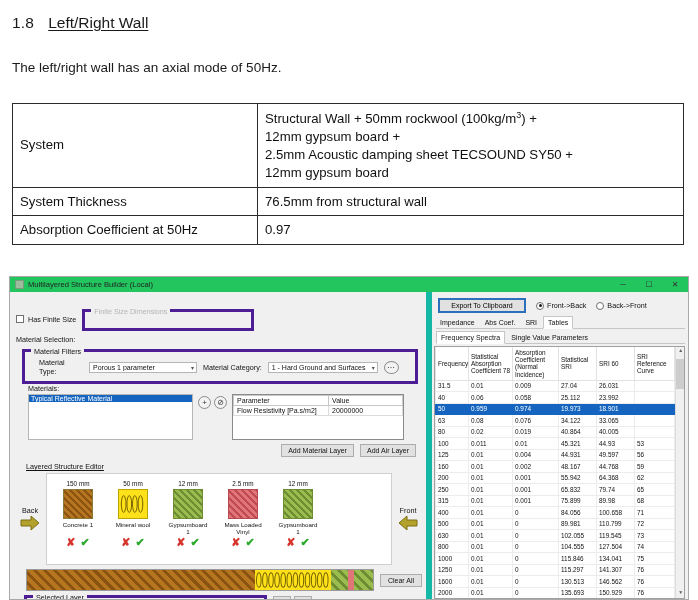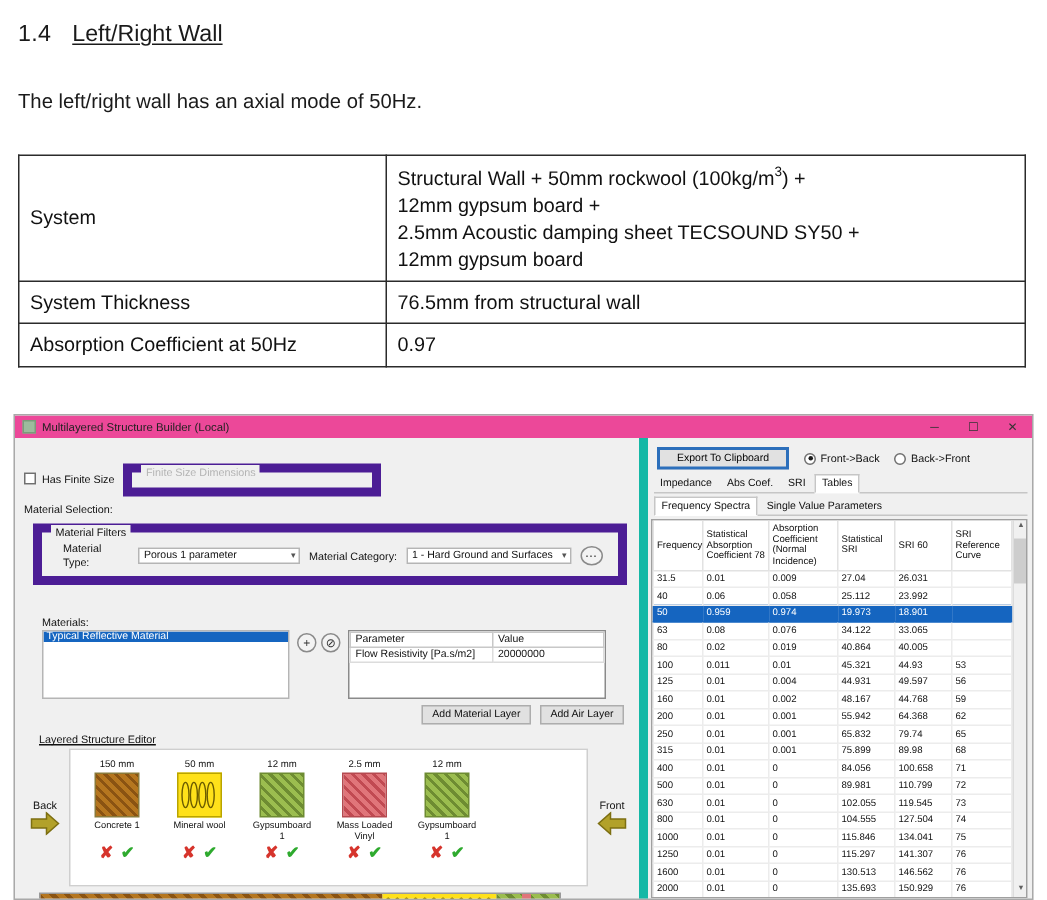--- a/index.html
+++ b/index.html
@@ -24,21 +24,21 @@
   table.spec td.v { }
   .cell-sys { line-height:1.42; padding-top:9px; padding-bottom:9px; }
   sup { font-size:9px; vertical-align:super; }
 
   
   .app {
     position:absolute; left:9px; top:276px; width:680px; height:324px;
     background:#f0f0f0; border:1px solid #a9a9a9;
     font-size:8px; color:#111; overflow:hidden;
   }
-  .titlebar { height:15px; background:#ec4899; display:flex; align-items:center; padding:0 2px; }
+  .titlebar { height:15px; background:#22c55e; display:flex; align-items:center; padding:0 2px; }
   .titlebar .ico { width:9px; height:9px; background:#9dbb9d; border:1px solid #7a9b7a; margin:0 4px 0 3px; }
   .titlebar .ttl { font-size:7.6px; color:#222; }
   .wbtns { position:absolute; right:0; top:0; display:flex; }
   .wbtn { width:26px; height:15px; display:flex; align-items:center; justify-content:center; font-size:8px; color:#333; }
 
   .body { display:flex; height:309px; }
   .left { width:418px; position:relative; padding:3px 4px 0 6px; }
   .right { width:262px; position:relative; padding:2px 3px 0 2px; border-left:6px solid #14b8a6; }
 
   
@@ -47,21 +47,21 @@
   .w-name { width:78px; padding-left:12px; }
   input.txt, .combo {
     height:11px; border:1px solid #b5b5b5; background:#fff;
     font-size:7px; font-family:"Liberation Sans", sans-serif;
     padding:0 3px; color:#111; outline:none;
   }
   .combo { display:flex; align-items:center; justify-content:space-between; padding-right:2px; }
   .combo .cv { overflow:hidden; white-space:nowrap; }
   .chev { font-size:6px; color:#555; }
 
-  .grp { border:6px solid #4c1d95; position:relative; margin-top:2px; }
+  .grp { border:3px solid #4c1d95; position:relative; margin-top:2px; }
   .grp > .cap { position:absolute; top:-5px; left:6px; background:#f0f0f0; padding:0 3px; font-size:7.2px; }
 
   .chk { width:8px; height:8px; border:1px solid #707070; background:#fff; display:inline-block; margin-right:4px; }
   .radio { width:8px; height:8px; border:1px solid #707070; border-radius:50%; background:#fff; display:inline-block; margin-right:3px; position:relative; vertical-align:-1px;}
   .radio.on::after { content:""; position:absolute; left:1.5px; top:1.5px; width:3px; height:3px; border-radius:50%; background:#1a1a1a; }
 
   .dim { color:#b4b4b4; }
   .spin { height:11px; border:1px solid #cdcdcd; background:#f5f5f5; width:46px; display:flex; align-items:center; justify-content:space-between; font-size:7px; color:#b0b0b0; padding:0 2px; }
   .spin .arrows { display:flex; flex-direction:column; font-size:4px; line-height:4px; color:#999; }
 
@@ -108,21 +108,21 @@
   .sbar { width:9px; background:#f0f0f0; border-left:1px solid #dcdcdc; position:relative; }
   .sbar .thumb { position:absolute; left:0; top:12px; width:9px; height:30px; background:#cdcdcd; }
   .sbar .up, .sbar .dn { position:absolute; left:0; width:9px; height:9px; background:#f0f0f0; font-size:5px; text-align:center; color:#606060; }
   .sbar .up { top:0; } .sbar .dn { bottom:0; }
 </style>
 </head>
 <body>
 
 <div class="doc">
   <div class="heading">
-    <span class="num">1.4</span>
+    <span class="num">1.8</span>
     <span class="title">Left/Right Wall</span>
   </div>
   <div class="intro">The left/right wall has an axial mode of 50Hz.</div>
 
   <table class="spec">
     <tbody>
         <tr>
       <td class="k">System</td>
       <td class="v cell-sys">
         <span>Structural Wall + 50mm rockwool (100kg/m<sup>3</sup>) +</span><br>
@@ -184,21 +184,21 @@
           </div>
           <span class="lbl">Material Category:</span>
           <div class="combo" style="width:110px;">
             <span class="cv">1 - Hard Ground and Surfaces</span>
             <span class="chev">▾</span>
           </div>
           <div class="ellbtn">⋯</div>
         </div>
       </div>
 
-      <div class="lbl" style="margin:20px 0 1px 12px;">Materials:</div>
+      <div class="lbl" style="margin:0 0 1px 12px;">Materials:</div>
 
       <div style="display:flex; gap:5px; align-items:flex-start; padding-left:12px;">
         <div class="listbox" style="width:165px;">
           <div class="sel">Typical Reflective Material</div>
         </div>
         <div style="display:flex; gap:3px; padding-top:2px;">
           <div class="circbtn">+</div>
           <div class="circbtn">⊘</div>
         </div>
         <div style="width:172px; border:1px solid #8a8a8a; height:46px; background:#fff;">

